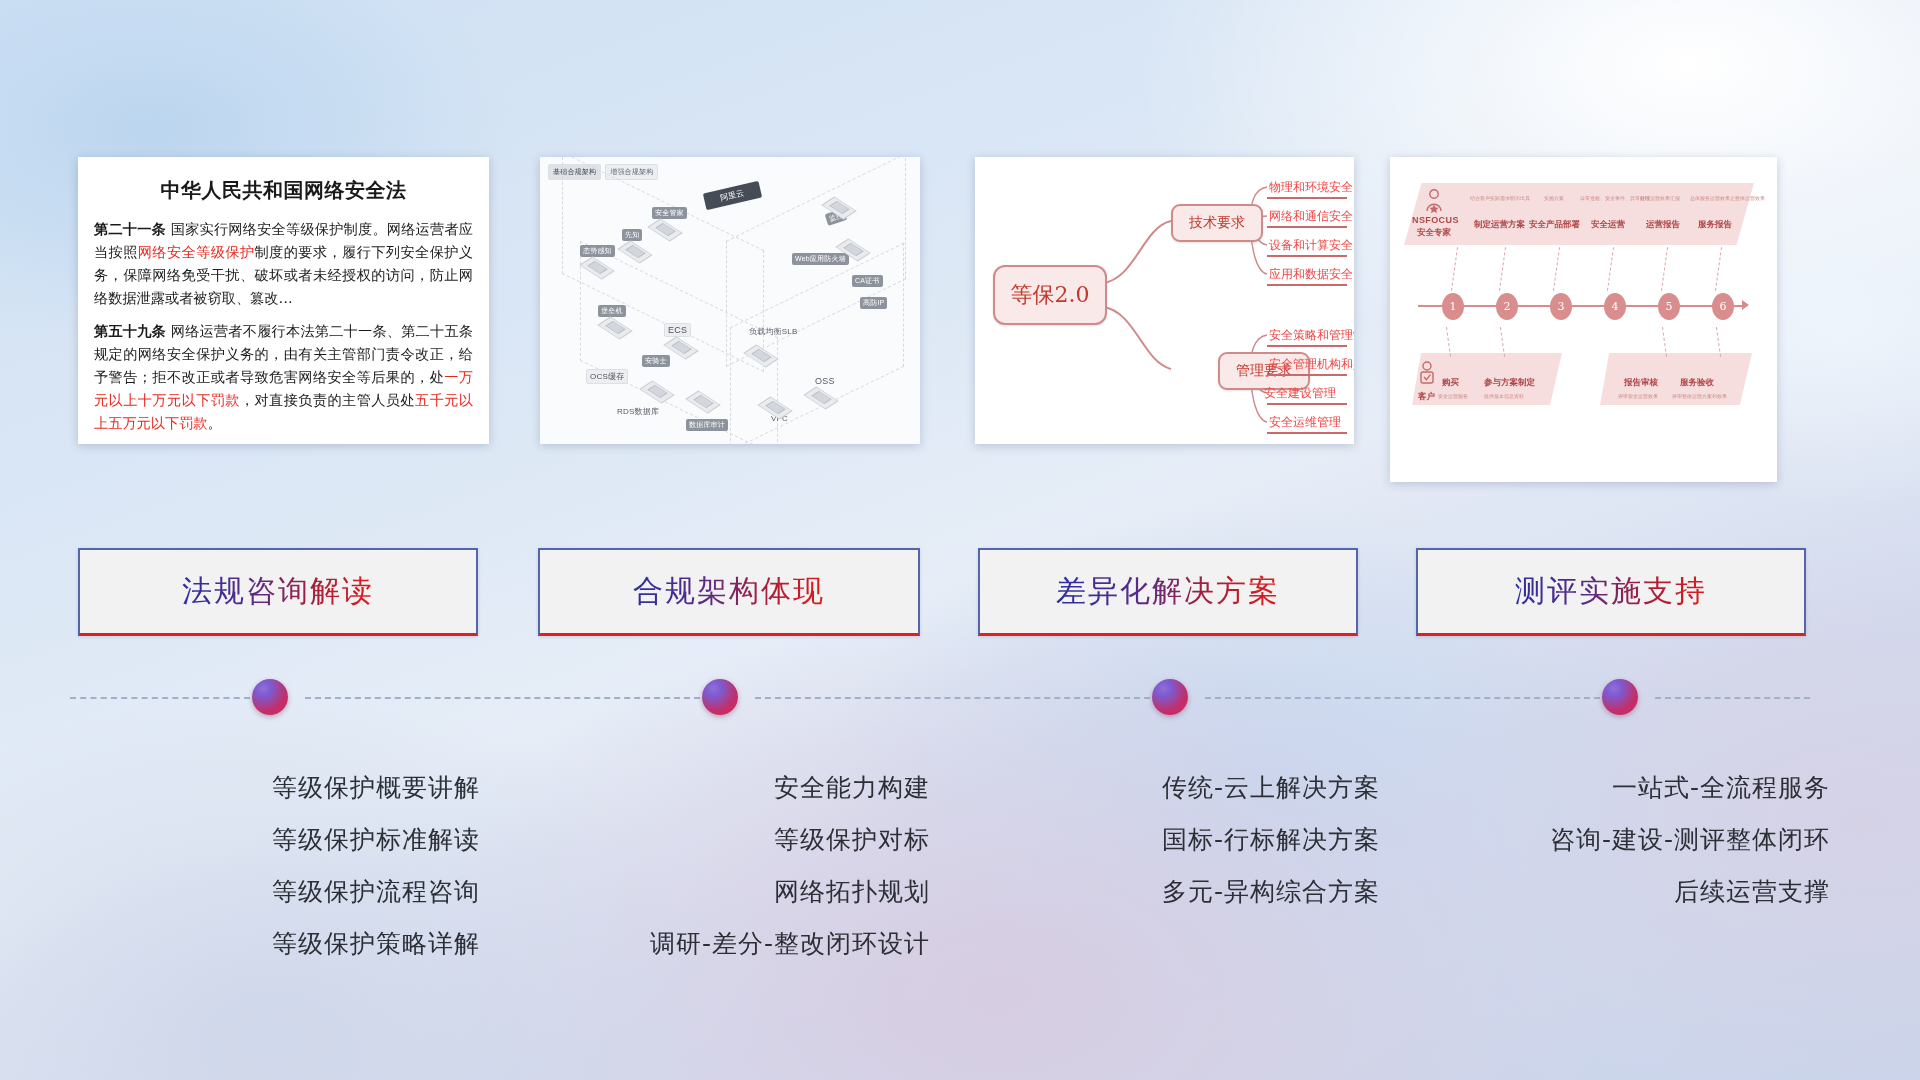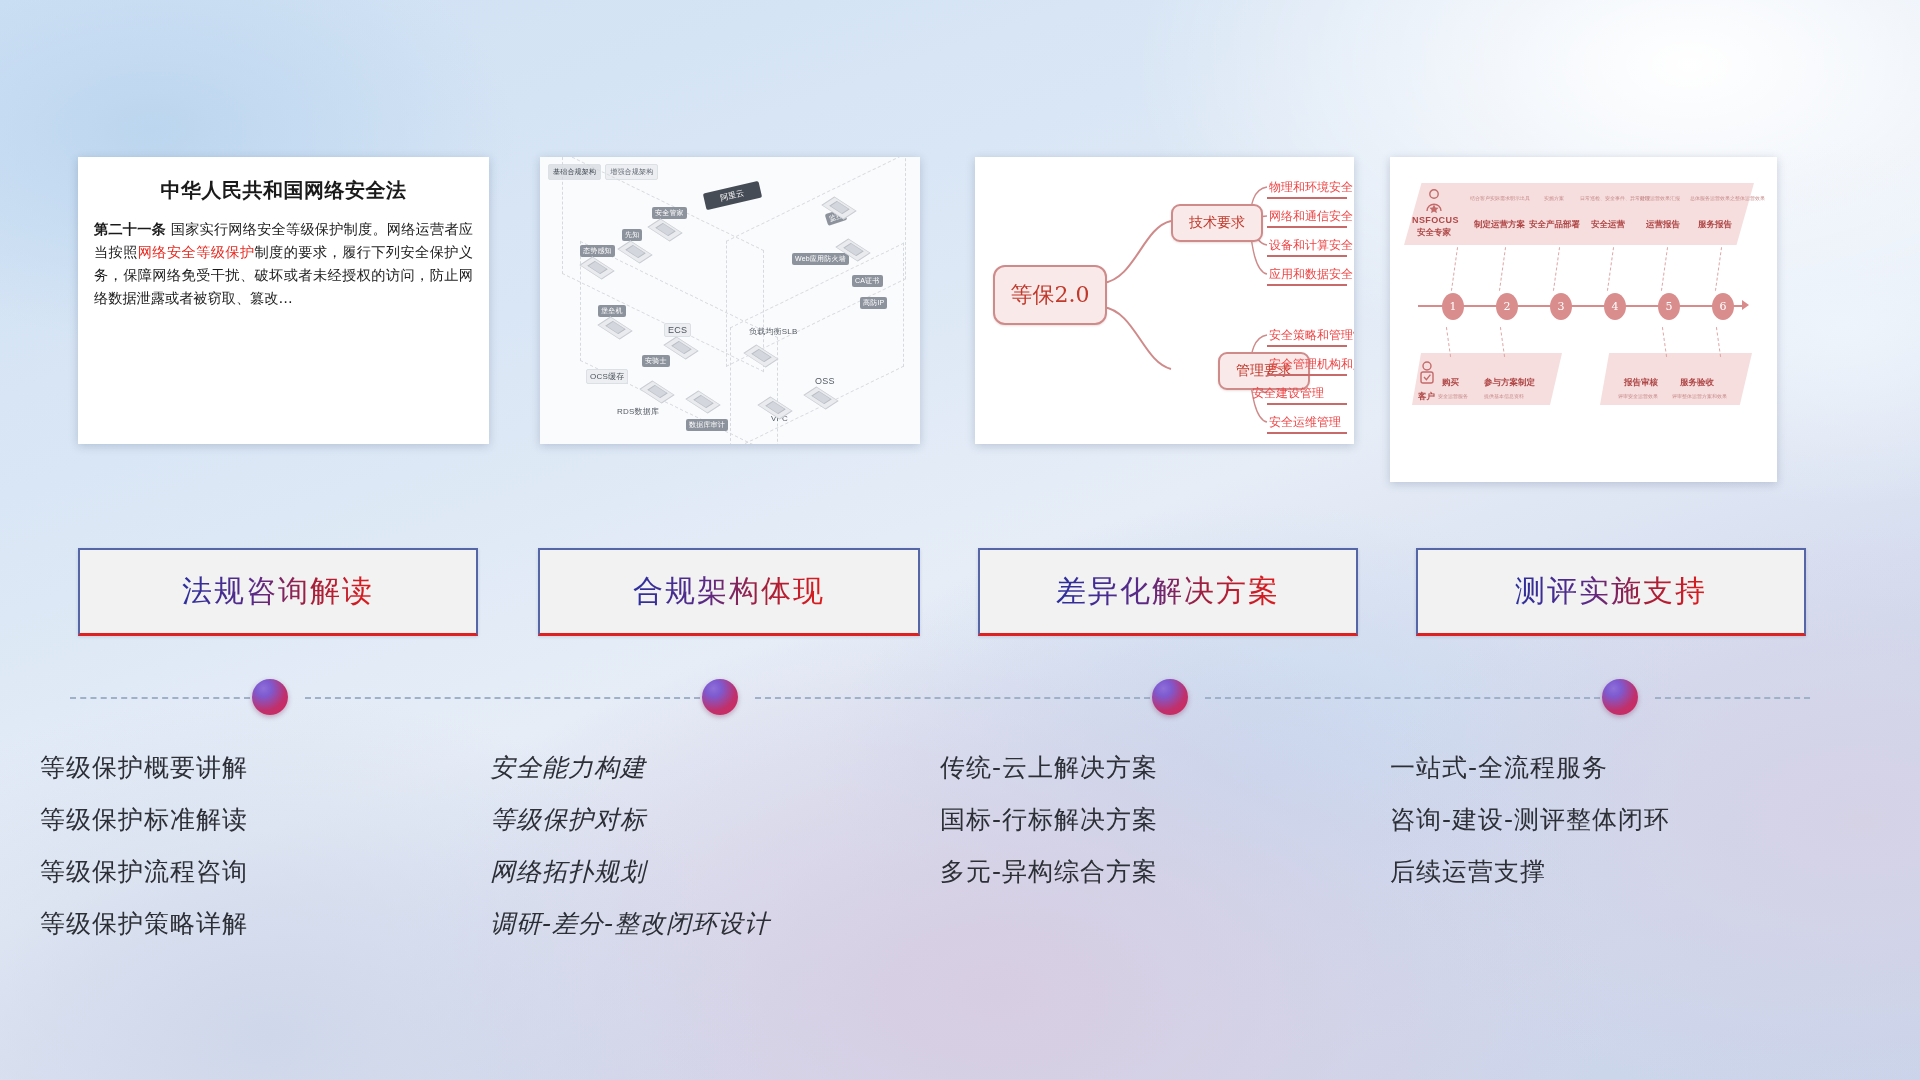--- a/index.html
+++ b/index.html
@@ -108,38 +108,41 @@
   .rule.r2{left:305px; width:395px;}
   .rule.r3{left:755px; width:395px;}
   .rule.r4{left:1205px;width:395px;}
   .rule.r5{left:1655px;width:155px;}
   .dot{position:absolute;top:679px;width:36px;height:36px;border-radius:50%;
        background:radial-gradient(circle at 32% 26%,#8f6fd8 0%,#7e5ad0 22%,#c0306b 62%,#d6255a 100%);
        box-shadow:0 2px 5px rgba(120,40,90,.35);}
   .dot.d1{left:252px;} .dot.d2{left:702px;} .dot.d3{left:1152px;} .dot.d4{left:1602px;}
 
   
-  .col{position:absolute;top:755px;width:440px;text-align:left;}
-  .col.k1{left:40px;} .col.k2{left:490px;font-style:italic;} .col.k3{left:940px;} .col.k4{left:1390px;}
+  .col{position:absolute;top:775px;width:440px;text-align:right;}
+  .col.k1{left:40px;} .col.k2{left:490px;} .col.k3{left:940px;} .col.k4{left:1390px;}
   .col div{font-size:25px;color:#2c2f36;line-height:1;margin-bottom:27px;
            font-family:"DejaVu Sans","Liberation Sans",sans-serif;letter-spacing:1px;}
 </style>
 </head>
 <body>
 
 <div id="bg"></div>
 <div id="bg2"></div>
 
 <div id="stage">
 
   <div class="card c1">
     <div class="law">
       <h1>中华人民共和国网络安全法</h1>
       <p>
         <b>第二十一条</b><span> 国家实行网络安全等级保护制度。网络运营者应当按照</span><span class="red">网络安全等级保护</span><span>制度的要求，履行下列安全保护义务，保障网络免受干扰、破坏或者未经授权的访问，防止网络数据泄露或者被窃取、篡改…</span>
+      </p>
+      <p>
+        <b>第五十九条</b><span> 网络运营者不履行本法第二十一条、第二十五条规定的网络安全保护义务的，由有关主管部门责令改正，给予警告；拒不改正或者导致危害网络安全等后果的，处</span><span class="red">一万元以上十万元以下罚款</span><span>，对直接负责的主管人员处</span><span class="red">五千元以上五万元以下罚款</span><span>。</span>
       </p>
     </div>
   </div>
 
   <div class="card c2">
     <div class="arch">
       <div class="tabs">
         <div class="tab sel">基础合规架构</div>
         <div class="tab">增强合规架构</div>
       </div>
@@ -248,21 +251,21 @@
       <div class="leafline" style="left:292px;top:69px;width:80px;"></div>
       <div class="leaf" style="left:294px;top:80px;">设备和计算安全</div>
       <div class="leafline" style="left:292px;top:98px;width:80px;"></div>
       <div class="leaf" style="left:294px;top:109px;">应用和数据安全</div>
       <div class="leafline" style="left:292px;top:127px;width:80px;"></div>
 
       <div class="leaf" style="left:294px;top:170px;">安全策略和管理制度</div>
       <div class="leafline" style="left:292px;top:188px;width:80px;"></div>
       <div class="leaf" style="left:294px;top:199px;">安全管理机构和人员</div>
       <div class="leafline" style="left:292px;top:217px;width:80px;"></div>
-      <div class="leaf" style="left:277px;top:228px;">安全建设管理</div>
+      <div class="leaf" style="left:289px;top:228px;">安全建设管理</div>
       <div class="leafline" style="left:292px;top:246px;width:80px;"></div>
       <div class="leaf" style="left:294px;top:257px;">安全运维管理</div>
       <div class="leafline" style="left:292px;top:275px;width:80px;"></div>
     </div>
   </div>
 
   <div class="card c4">
     <div class="nsf">
 
       <div class="banner bnr-top"></div>

